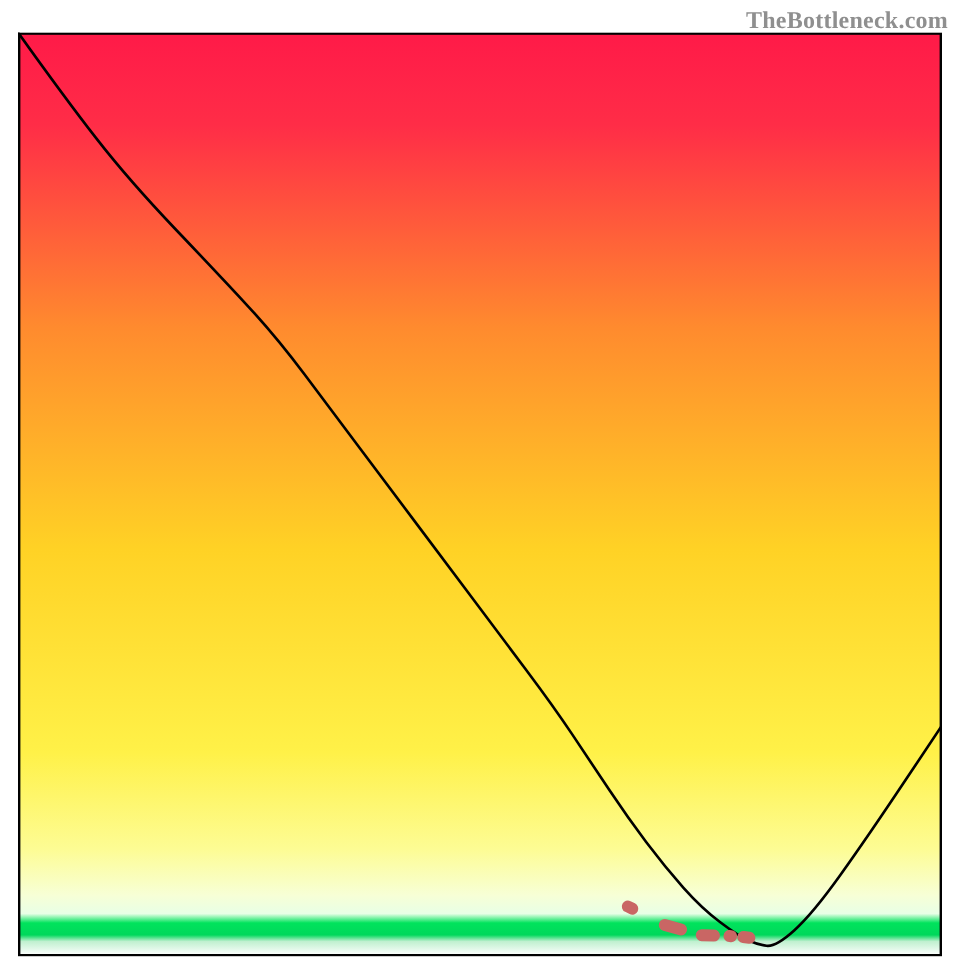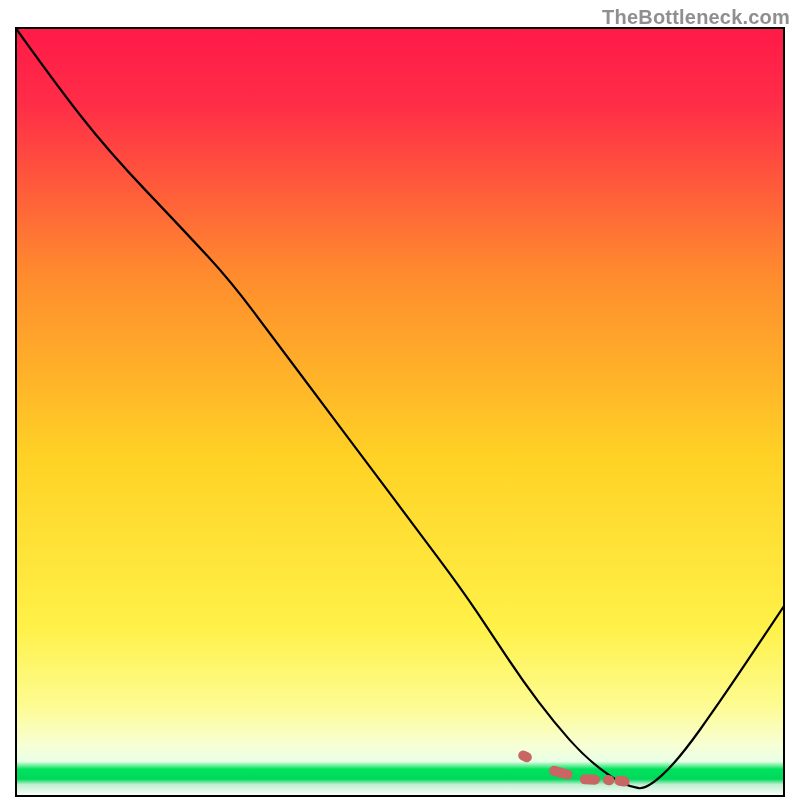--- a/index.html
+++ b/index.html
@@ -12,20 +12,21 @@
     position: relative;
   }
   .watermark {
     position: absolute;
     top: 6px;
     right: 10px;
     font-size: 20px;
     font-weight: 600;
     color: #8f8f8f;
     letter-spacing: 0.2px;
+    font-family: Liberation Serif, serif;
   }
   .plot {
     position: absolute;
     left: 15px;
     top: 27px;
     width: 770px;
     height: 770px;
   }
   svg { display: block; }
   .curve-path {

